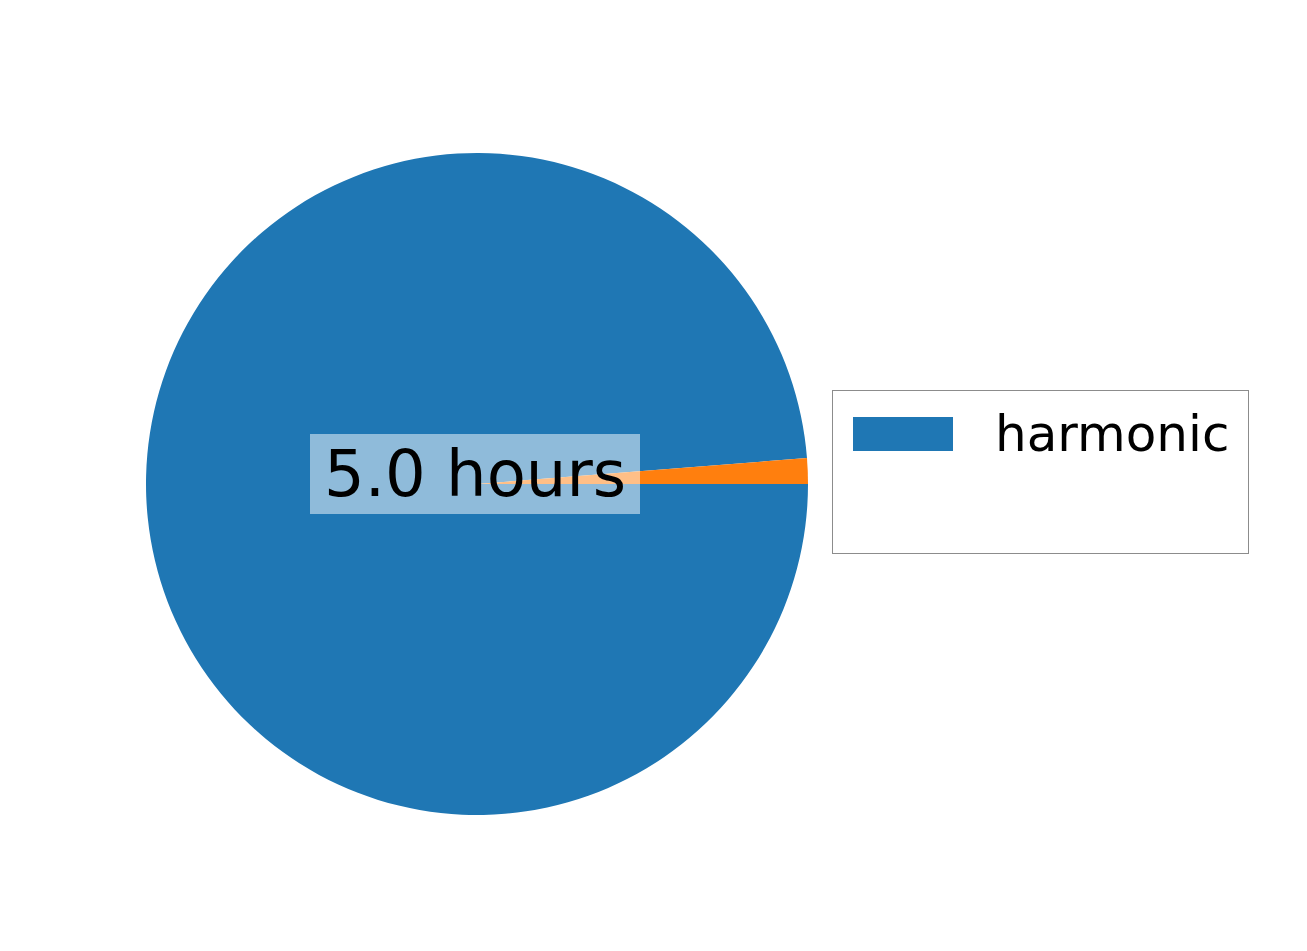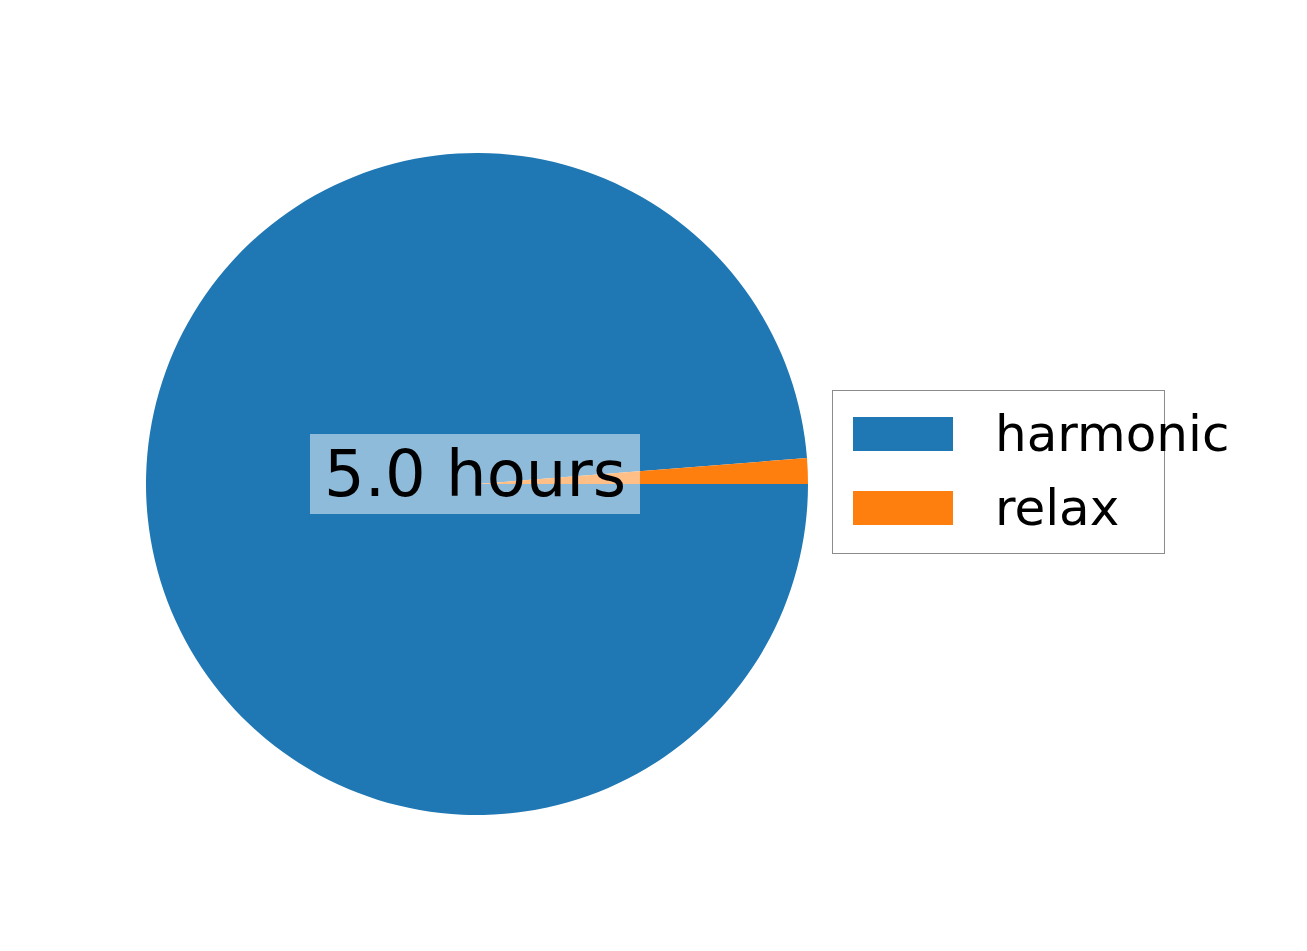--- a/index.html
+++ b/index.html
@@ -45,21 +45,21 @@
     line-height: 1;
     color: #000000;
     white-space: nowrap;
     letter-spacing: 0px;
   }
   
   #legend {
     position: absolute;
     left: 832px;
     top: 390px;
-    width: 333px;
+    width: 417px;
     height: 164px;
     background: #ffffff;
     border: 1.6px solid #8c8c8c;
     box-sizing: border-box;
   }
   .legend-row {
     position: absolute;
     left: 20px;
     display: flex;
     align-items: center;
@@ -93,19 +93,15 @@
 
   <div class="pct-label">
     <span>5.0 hours</span>
   </div>
 
   <div id="legend">
     <div class="legend-row r0">
       <span class="legend-swatch" style="background:#1f77b4;"></span>
       <span class="legend-text">harmonic</span>
     </div>
-    <div class="legend-row r1">
-      <span class="legend-swatch" style="background:#ff7f0e;"></span>
-      <span class="legend-text">relax</span>
-    </div>
   </div>
 
 </div>
 
 </body></html>

